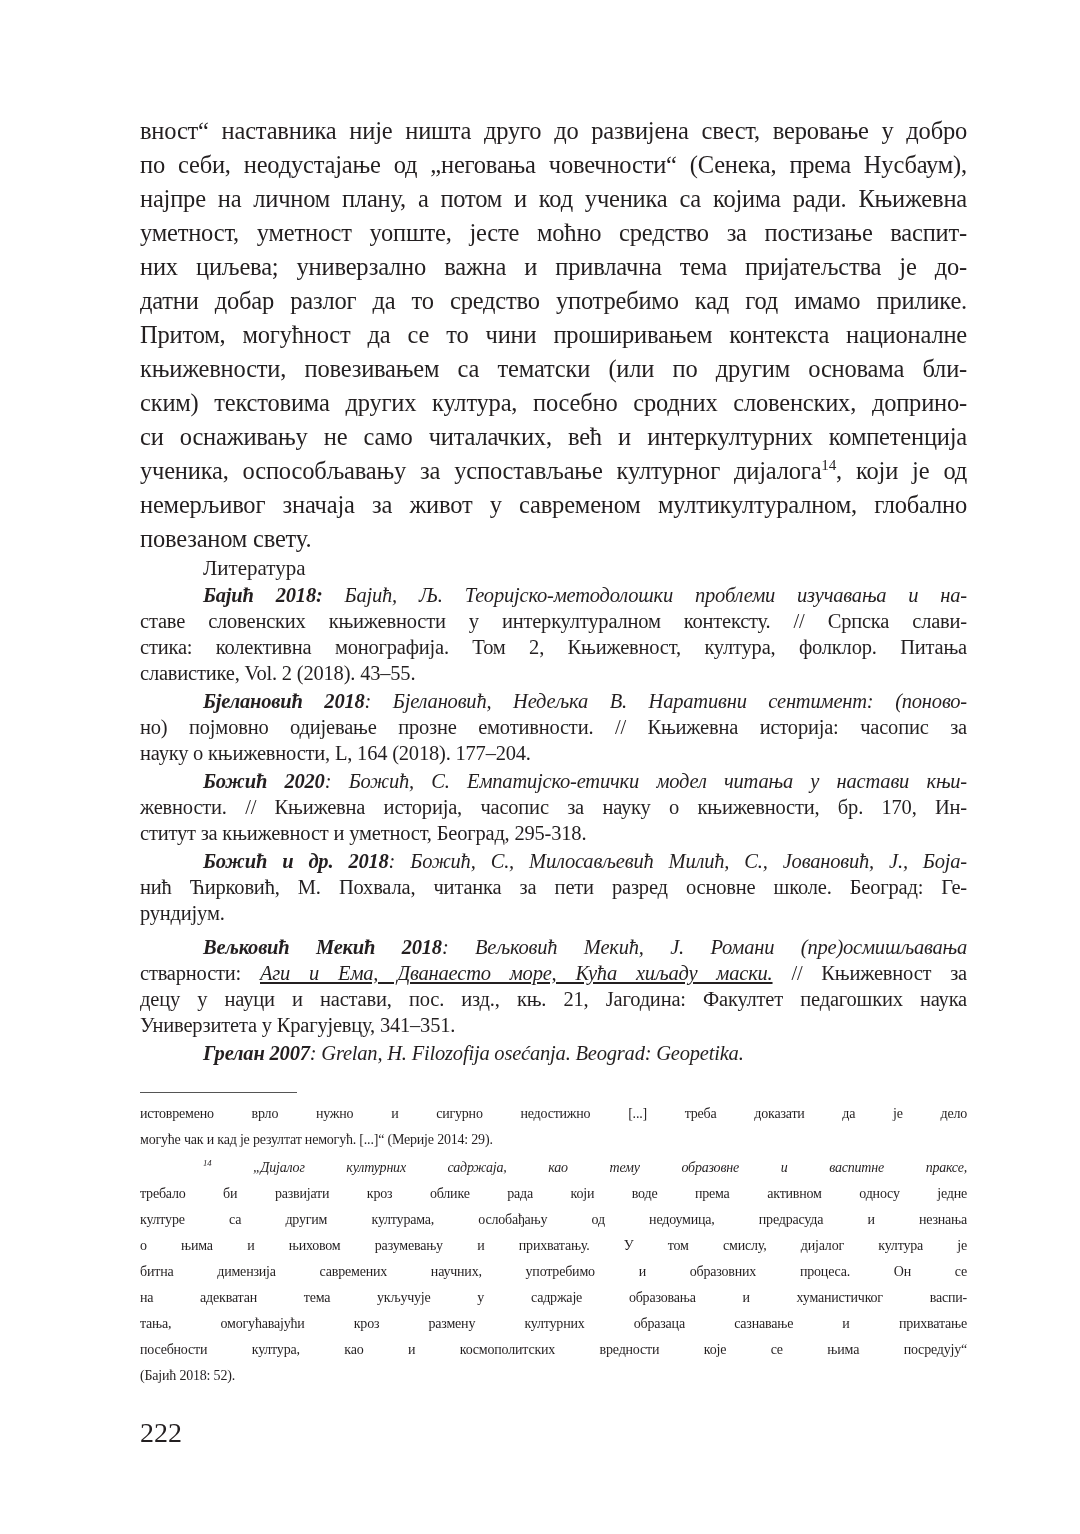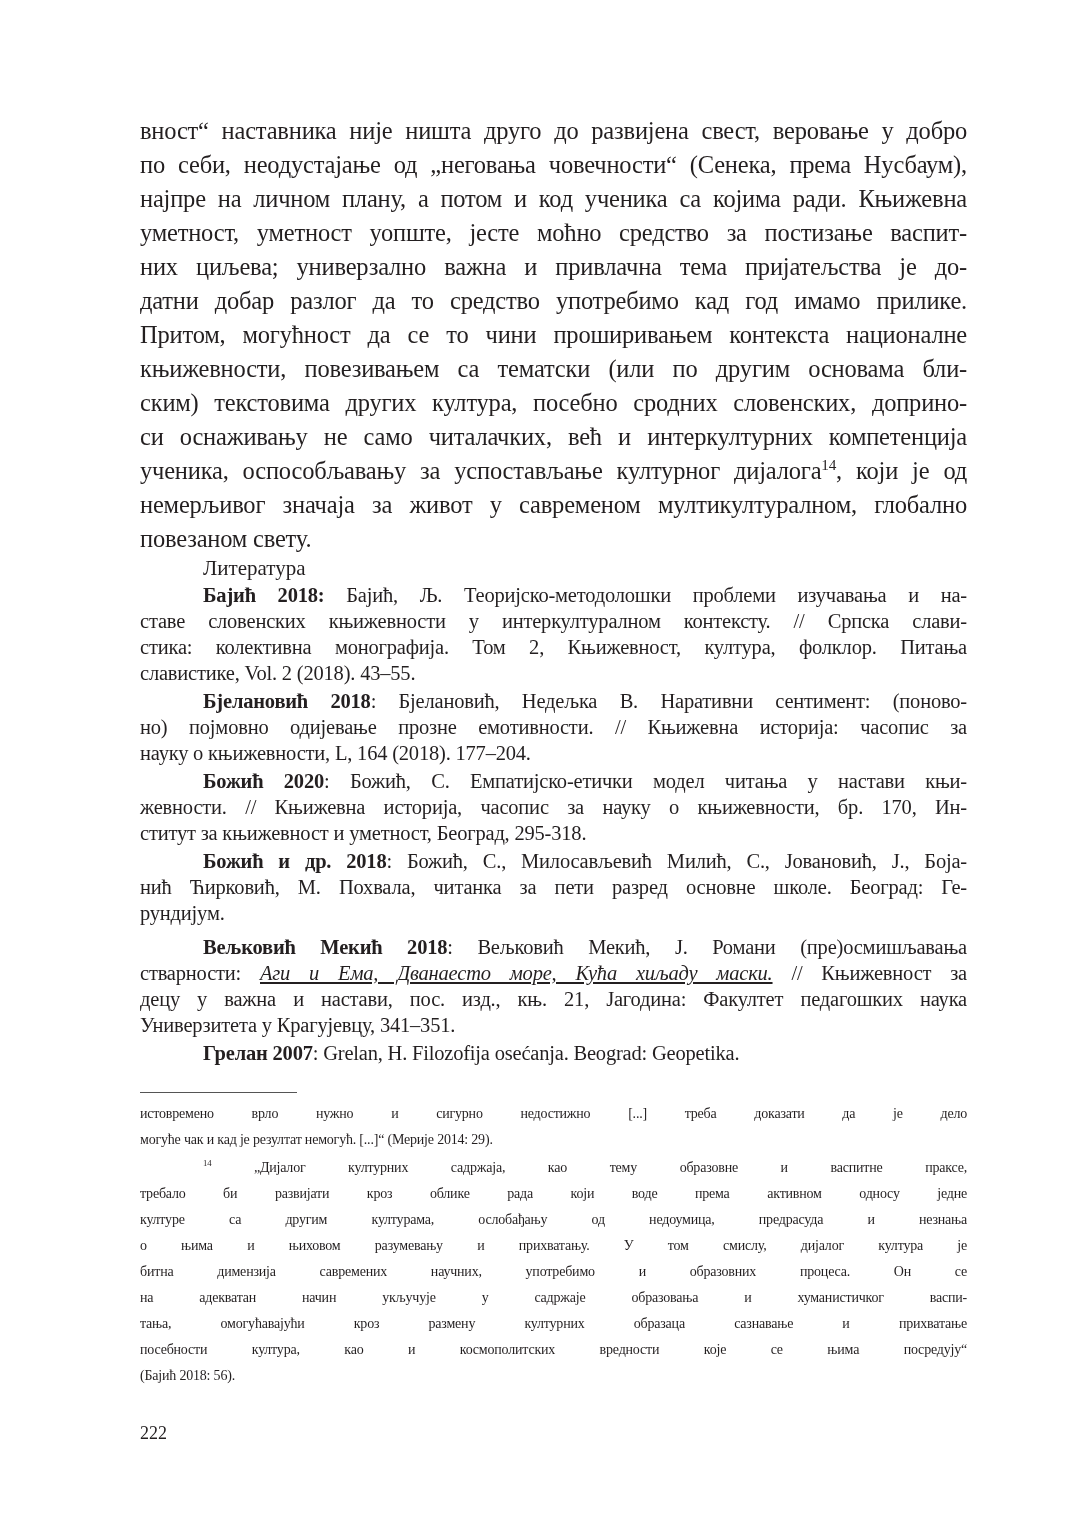--- a/index.html
+++ b/index.html
@@ -8,26 +8,26 @@
   .line {
     position: absolute; left: 140px; width: 827px;
     font-family: "Liberation Serif", "DejaVu Serif", serif;
     white-space: nowrap; text-align: justify; text-align-last: justify;
     letter-spacing: -0.2px;
   }
   .line.last { text-align-last: left; }
   .body-line { font-size: 24.5px; height: 33px; line-height: 33px; }
   .ref-line { font-size: 20.5px; height: 26px; line-height: 26px; }
   .fn-line { font-size: 14px; height: 26px; line-height: 26px; }
-  .indent { padding-left: 63px; width: 764px; }
+  .indent { padding-left: 63px; width: 764px; font-style: italic; }
   .bold { font-weight: bold; }
   sup { font-size: 62%; line-height: 0; vertical-align: super; }
   .heading { position: absolute; left: 203px; top: 555px; font-family: "Liberation Serif", serif; font-weight: normal; font-size: 21px; line-height: 26px; }
   .rule { position: absolute; left: 140px; top: 1092px; width: 157px; height: 1px; background: #555; }
-  .pagenum { position: absolute; left: 140px; top: 1418px; font-family: "Liberation Serif", serif; font-size: 18px; line-height: 30px; }
+  .pagenum { position: absolute; left: 140px; top: 1418px; font-family: "Liberation Serif", serif; font-size: 28px; line-height: 30px; }
   i { font-style: italic; text-decoration: underline; }
 </style>
 </head>
 <body>
 
 <div class="page">
 
   <div>
     <div class="line body-line" style="top:114px">вност“ наставника није ништа друго до развијена свест, веровање у добро</div>
     <div class="line body-line" style="top:148px">по себи, неодустајање од „неговања човечности“ (Сенека, према Нусбаум),</div>
@@ -67,41 +67,41 @@
 
   <div>
     <div class="line ref-line indent" style="top:848px"><span class="bold">Божић и др. 2018</span><span>: Божић, С., Милосављевић Милић, С., Јовановић, Ј., Боја-</span></div>
     <div class="line ref-line" style="top:874px">нић Ћирковић, М. Похвала, читанка за пети разред основне школе. Београд: Ге-</div>
     <div class="line ref-line last" style="top:900px">рундијум.</div>
   </div>
 
   <div>
     <div class="line ref-line indent" style="top:934px"><span class="bold">Вељковић Мекић 2018</span><span>: Вељковић Мекић, Ј. Романи (пре)осмишљавања</span></div>
     <div class="line ref-line" style="top:960px"><span>стварности: </span><i>Аги и Ема, Дванаесто море, Кућа хиљаду маски.</i><span> // Књижевност за</span></div>
-    <div class="line ref-line" style="top:986px">децу у важна и настави, пос. изд., књ. 21, Јагодина: Факултет педагошких наука</div>
+    <div class="line ref-line" style="top:986px">децу у науци и настави, пос. изд., књ. 21, Јагодина: Факултет педагошких наука</div>
     <div class="line ref-line last" style="top:1012px">Универзитета у Крагујевцу, 341–351.</div>
   </div>
 
   <div>
     <div class="line ref-line indent last" style="top:1040px"><span class="bold">Грелан 2007</span><span>: Grelan, H. Filozofija osećanja. Beograd: Geopetika.</span></div>
   </div>
 
   <div class="rule"></div>
 
   <div>
     <div class="line fn-line" style="top:1101px">истовремено врло нужно и сигурно недостижно [...] треба доказати да је дело</div>
     <div class="line fn-line last" style="top:1127px">могуће чак и кад је резултат немогућ. [...]“ (Мерије 2014: 29).</div>
   </div>
 
   <div>
     <div class="line fn-line indent" style="top:1155px"><sup>14</sup><span> „Дијалог културних садржаја, као тему образовне и васпитне праксе,</span></div>
     <div class="line fn-line" style="top:1181px">требало би развијати кроз облике рада који воде према активном односу једне</div>
     <div class="line fn-line" style="top:1207px">културе са другим културама, ослобађању од недоумица, предрасуда и незнања</div>
     <div class="line fn-line" style="top:1233px">о њима и њиховом разумевању и прихватању. У том смислу, дијалог култура је</div>
     <div class="line fn-line" style="top:1259px">битна димензија савремених научних, употребимо и образовних процеса. Он се</div>
-    <div class="line fn-line" style="top:1285px">на адекватан начин укључује у садржаје образовања и хуманистичког васпи-</div>
+    <div class="line fn-line" style="top:1285px">на адекватан тема укључује у садржаје образовања и хуманистичког васпи-</div>
     <div class="line fn-line" style="top:1311px">тања, омогућавајући кроз размену културних образаца сазнавање и прихватање</div>
     <div class="line fn-line" style="top:1337px">посебности култура, као и космополитских вредности које се њима посредују“</div>
-    <div class="line fn-line last" style="top:1363px">(Бајић 2018: 56).</div>
+    <div class="line fn-line last" style="top:1363px">(Бајић 2018: 52).</div>
   </div>
 
   <div class="pagenum">222</div>
 </div>
 
 </body></html>

